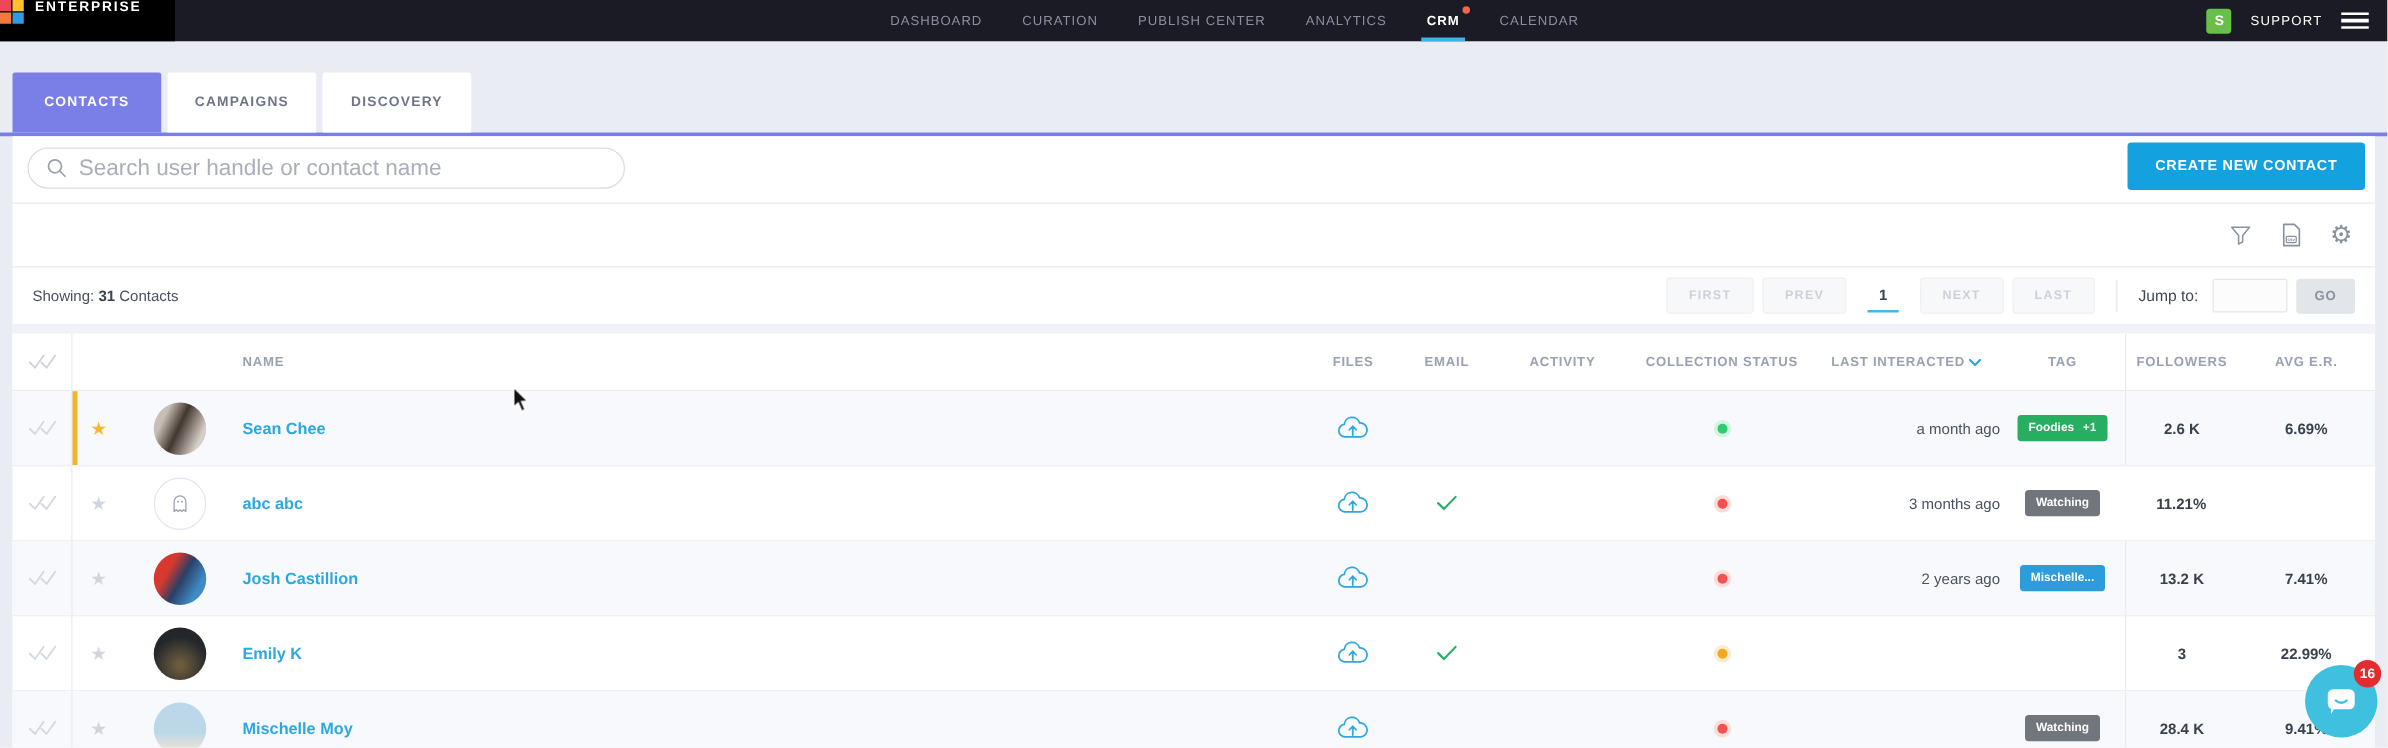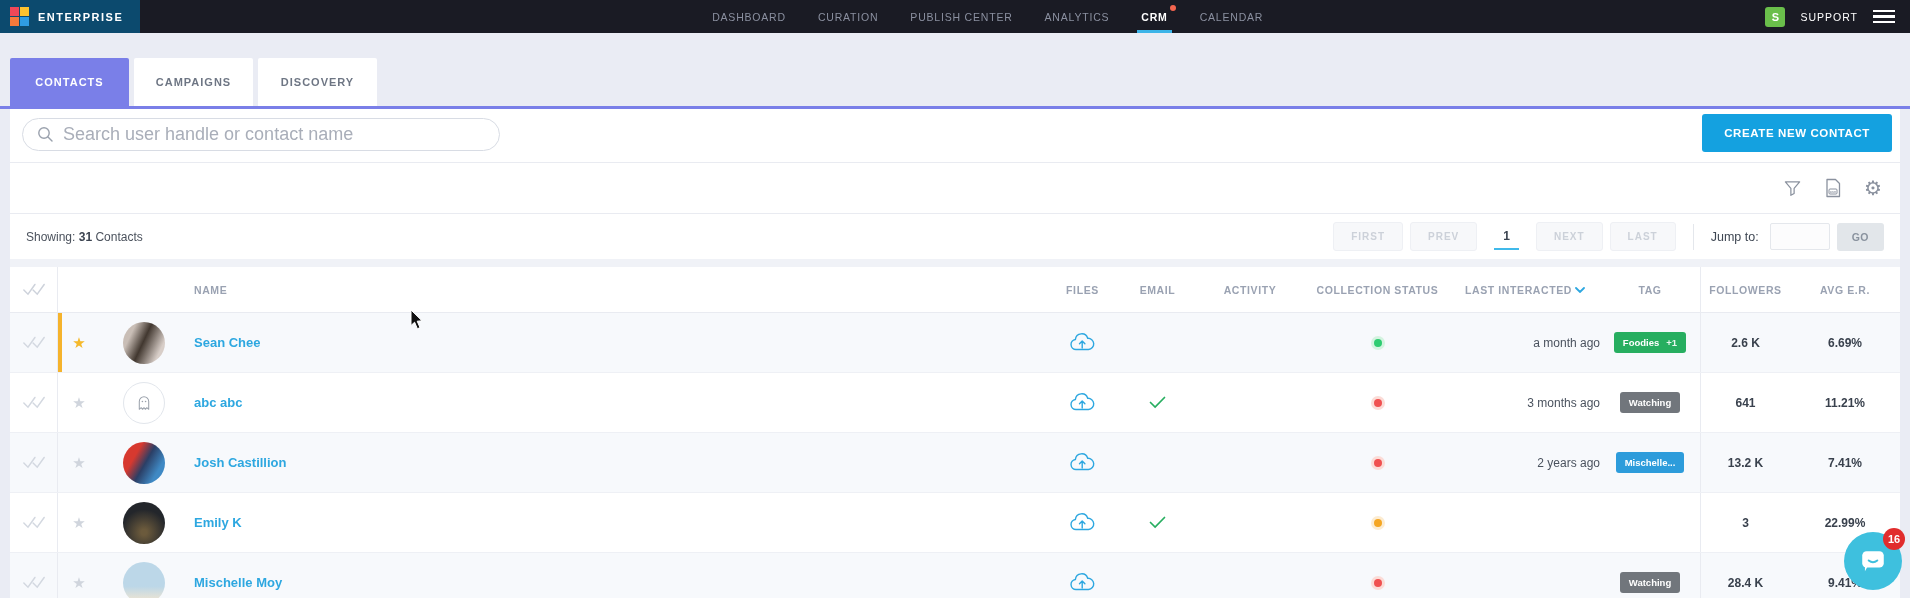--- a/index.html
+++ b/index.html
@@ -1,21 +1,21 @@
 <!DOCTYPE html>
 <html><head>
 <meta charset="utf-8">
 <style>
   * { box-sizing: border-box; margin: 0; padding: 0; }
   html,body { width:1910px; height:598px; overflow:hidden; background:#eaecf4;
     font-family:"Liberation Sans", sans-serif; }
 
   
   .topnav { height:33px; background:#1a1b24; display:flex; align-items:stretch; position:relative; }
-  .brand { width:140px; background:#0c4a6e; display:flex; align-items:center; padding-left:10px; }
+  .brand { width:140px; background:#000000; display:flex; align-items:flex-start; }
   .logo { width:19px; height:19px; display:grid; grid-template-columns:9px 9px; grid-template-rows:9px 9px; gap:1px; }
   .logo i { display:block; }
   .logo i:nth-child(1){background:#ee4758;} .logo i:nth-child(2){background:#fdc32f;}
   .logo i:nth-child(3){background:#f4793b;} .logo i:nth-child(4){background:#2f9ce3;}
   .brand-name { color:#fff; font-size:11px; font-weight:bold; letter-spacing:1.5px; margin-left:9px; }
   .navmenu { flex:1; display:flex; justify-content:center; align-items:stretch; padding-left:70px; }
   .navitem { color:#8b90a0; font-size:10.5px; letter-spacing:.8px; padding:0 16px;
     display:flex; align-items:center; position:relative; cursor:pointer; }
   .navitem.active { color:#fff; font-weight:bold; }
   .navitem.active::after { content:""; position:absolute; left:12px; right:12px; bottom:0; height:3px; background:#3cb4e8; }
@@ -298,21 +298,20 @@
       </svg>
     </div>
     <div class="cell-c"></div>
     <div class="cell-c">
         <span class="dot red"></span>
       </div>
     <div class="last-txt">3 months ago</div>
     <div class="cell-c">
       <span class="tagbadge tag-gray">Watching</span>
     </div>
-    <div class="numval col-div">641</div>
     <div class="numval">11.21%</div>
   </div>
 
   <div class="trow row alt">
     <div class="sel-cell">
       <svg width="24" height="16" viewBox="0 0 26 16">
         <path d="M2 8 l4.5 4.5 L14 2" fill="none" stroke="#d3d8e0" stroke-width="1.6" stroke-linecap="round"></path>
         <path d="M12 8 l4.5 4.5 L24 2" fill="none" stroke="#d3d8e0" stroke-width="1.6" stroke-linecap="round"></path>
       </svg>
     </div>

